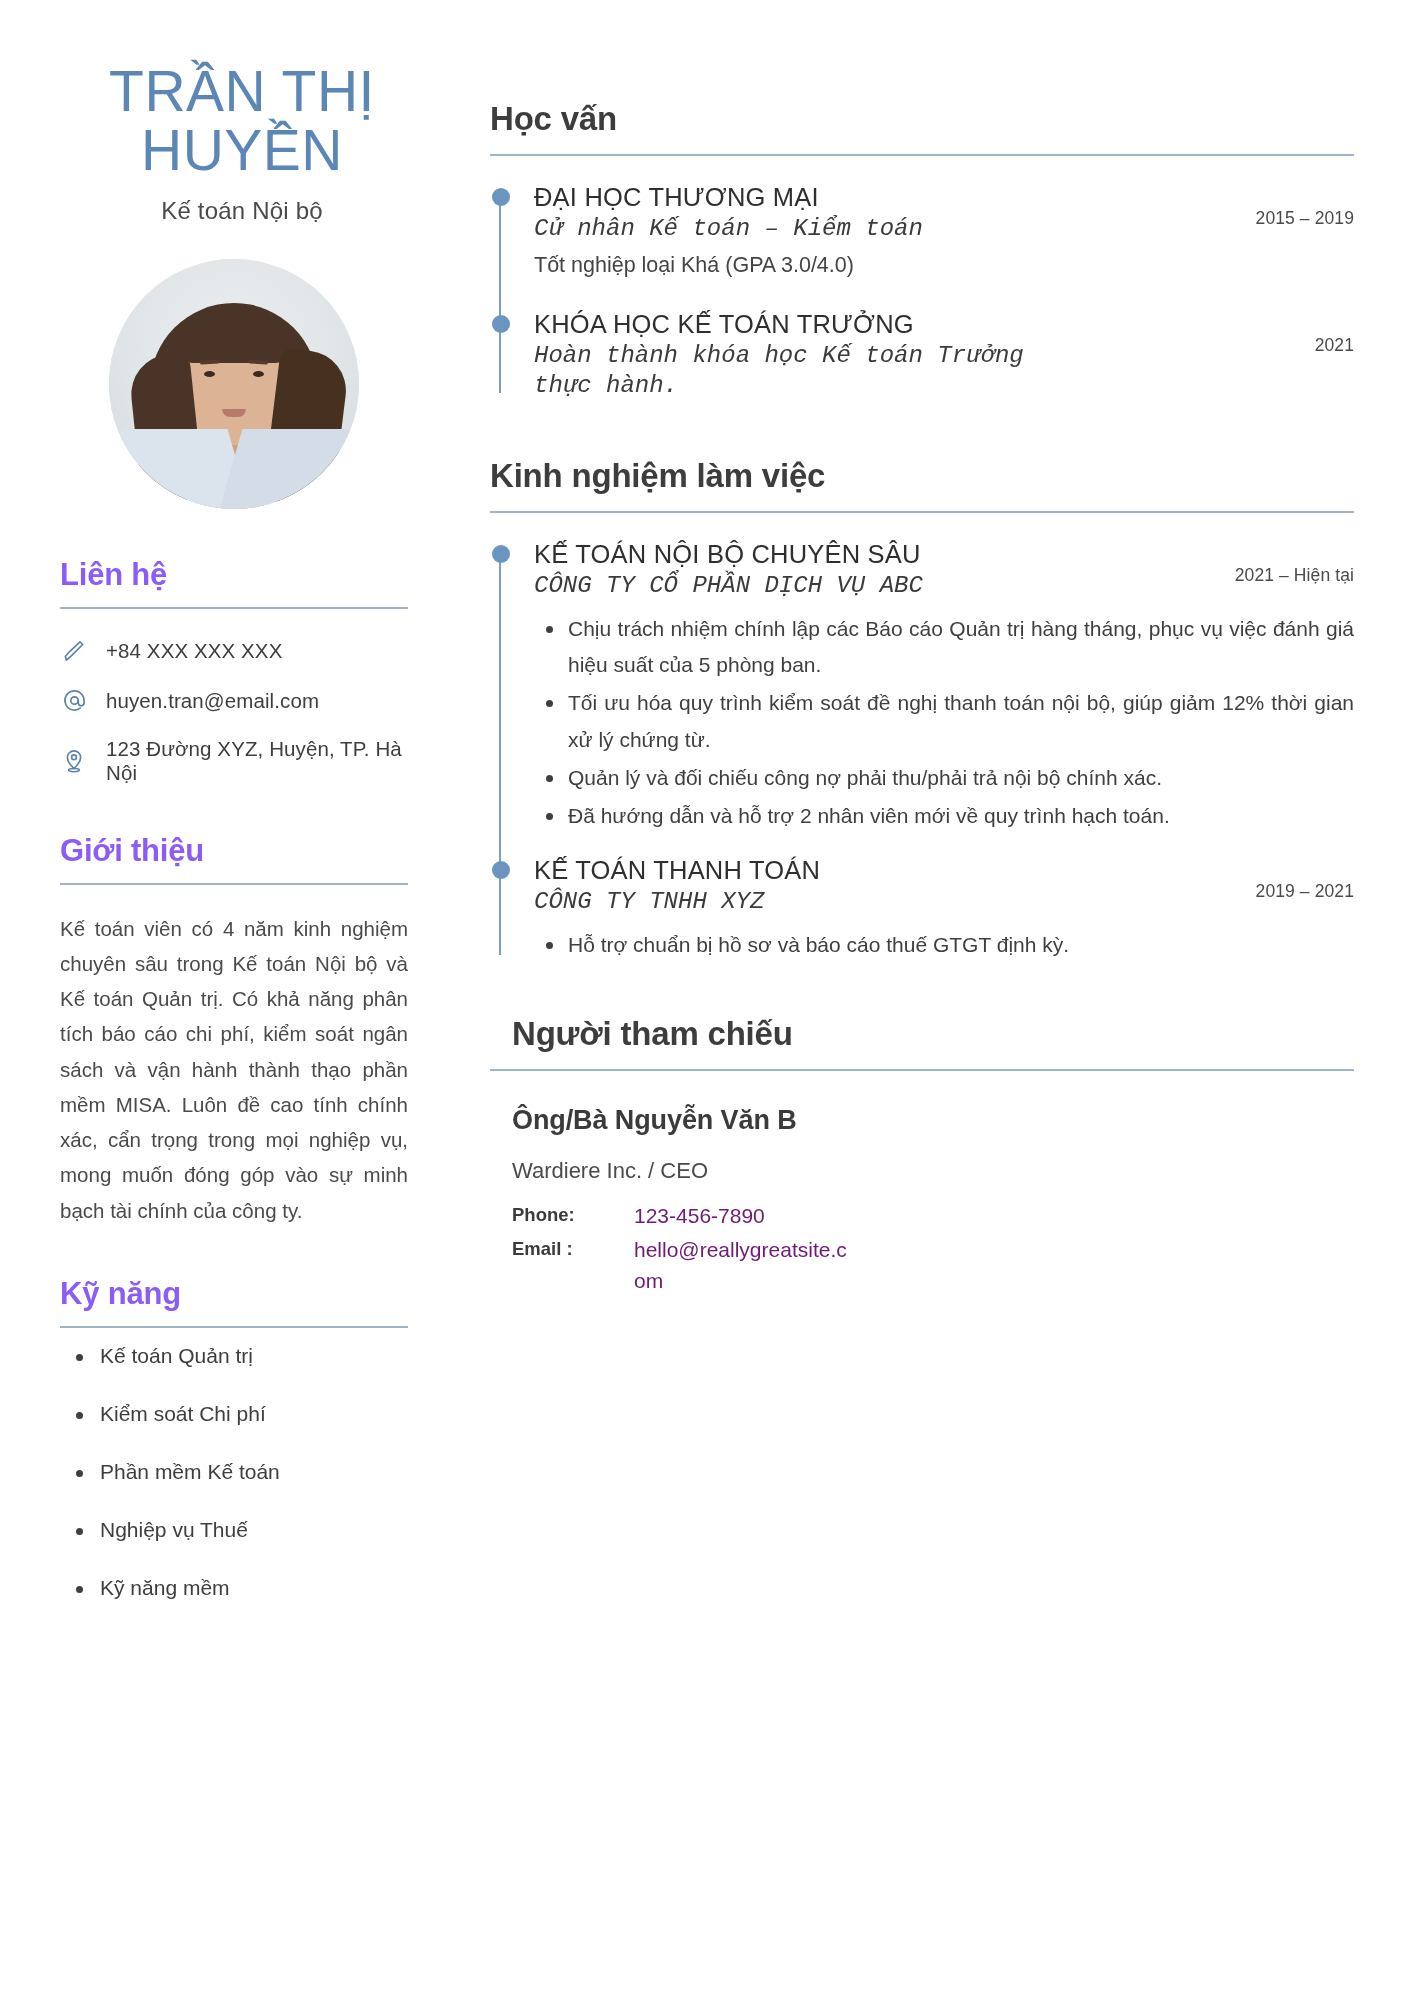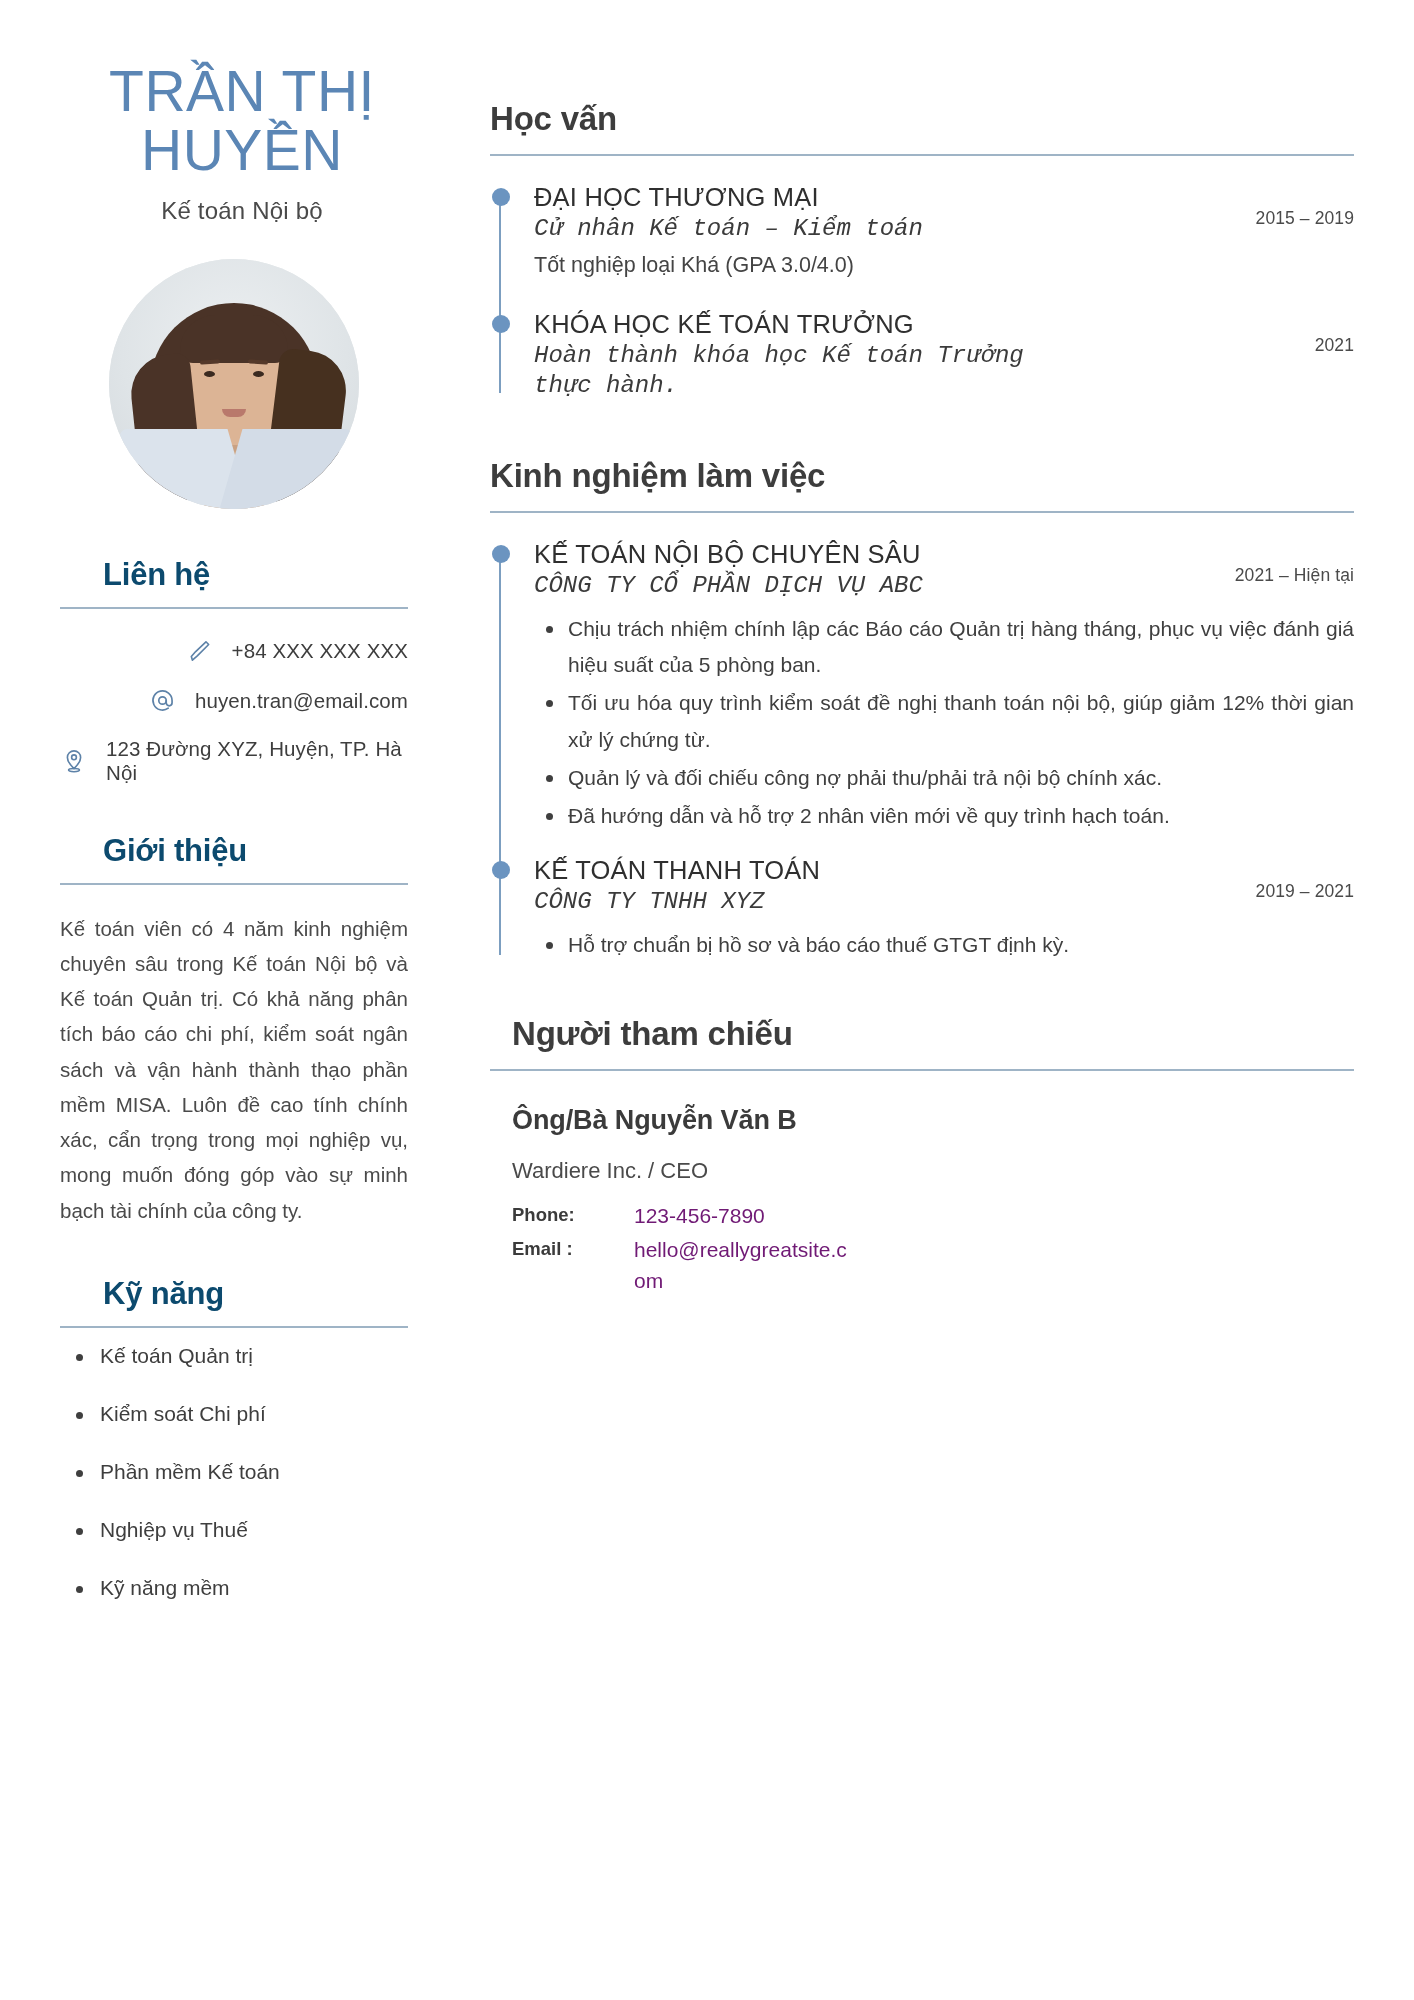--- a/index.html
+++ b/index.html
@@ -186,38 +186,36 @@
     width: 60px;
     height: 58px;
     background: #cfa785;
   }
 
   .left-body { padding: 0 60px 0 60px; }
 
   .sec-title {
     font-size: 31px;
     font-weight: 700;
-    color: #0c4a6e;
+    color: #8b5cf6;
     letter-spacing: -0.2px;
     margin-top: 48px;
-    margin-left: 43px;
   }
   .sec-rule {
     height: 2px;
     background: #9fb4c6;
     margin-top: 14px;
   }
 
   .contact-list { margin-top: 28px; }
   .contact-row {
     display: flex;
     align-items: center;
     margin-bottom: 22px;
     gap: 18px;
-    justify-content: flex-end;
   }
   .contact-icon {
     width: 28px;
     height: 28px;
     flex: 0 0 28px;
     display: flex;
     align-items: center;
     justify-content: center;
     color: #5d82a8;
   }

